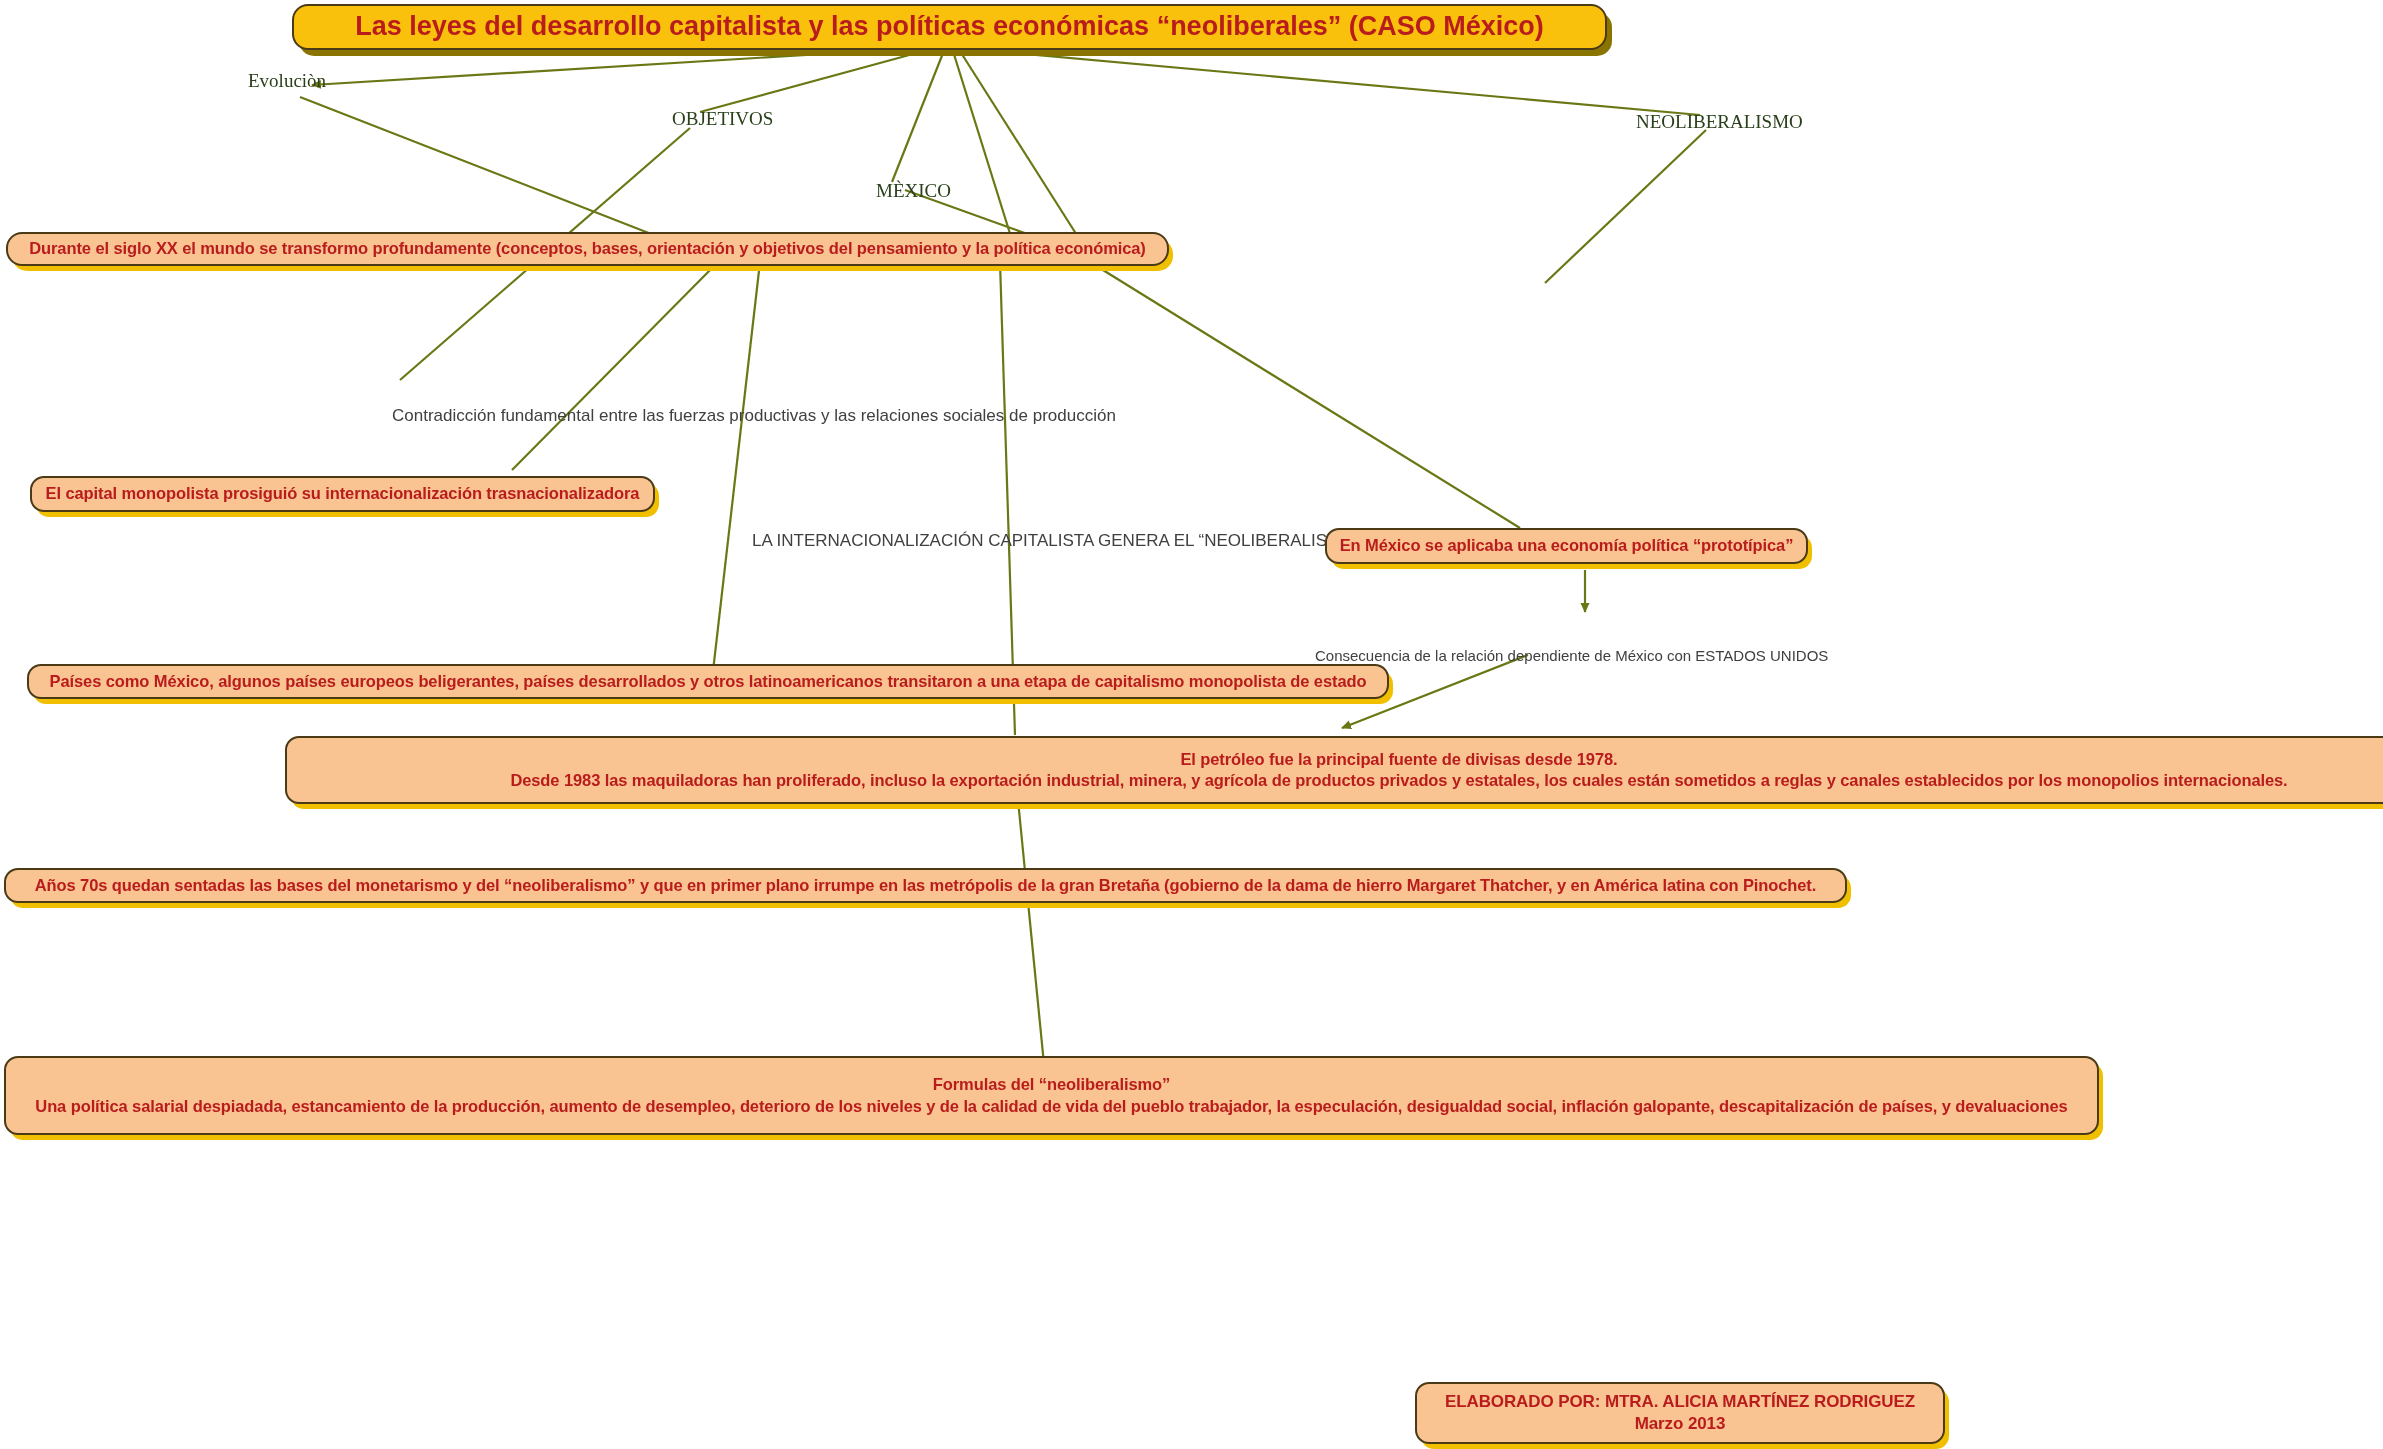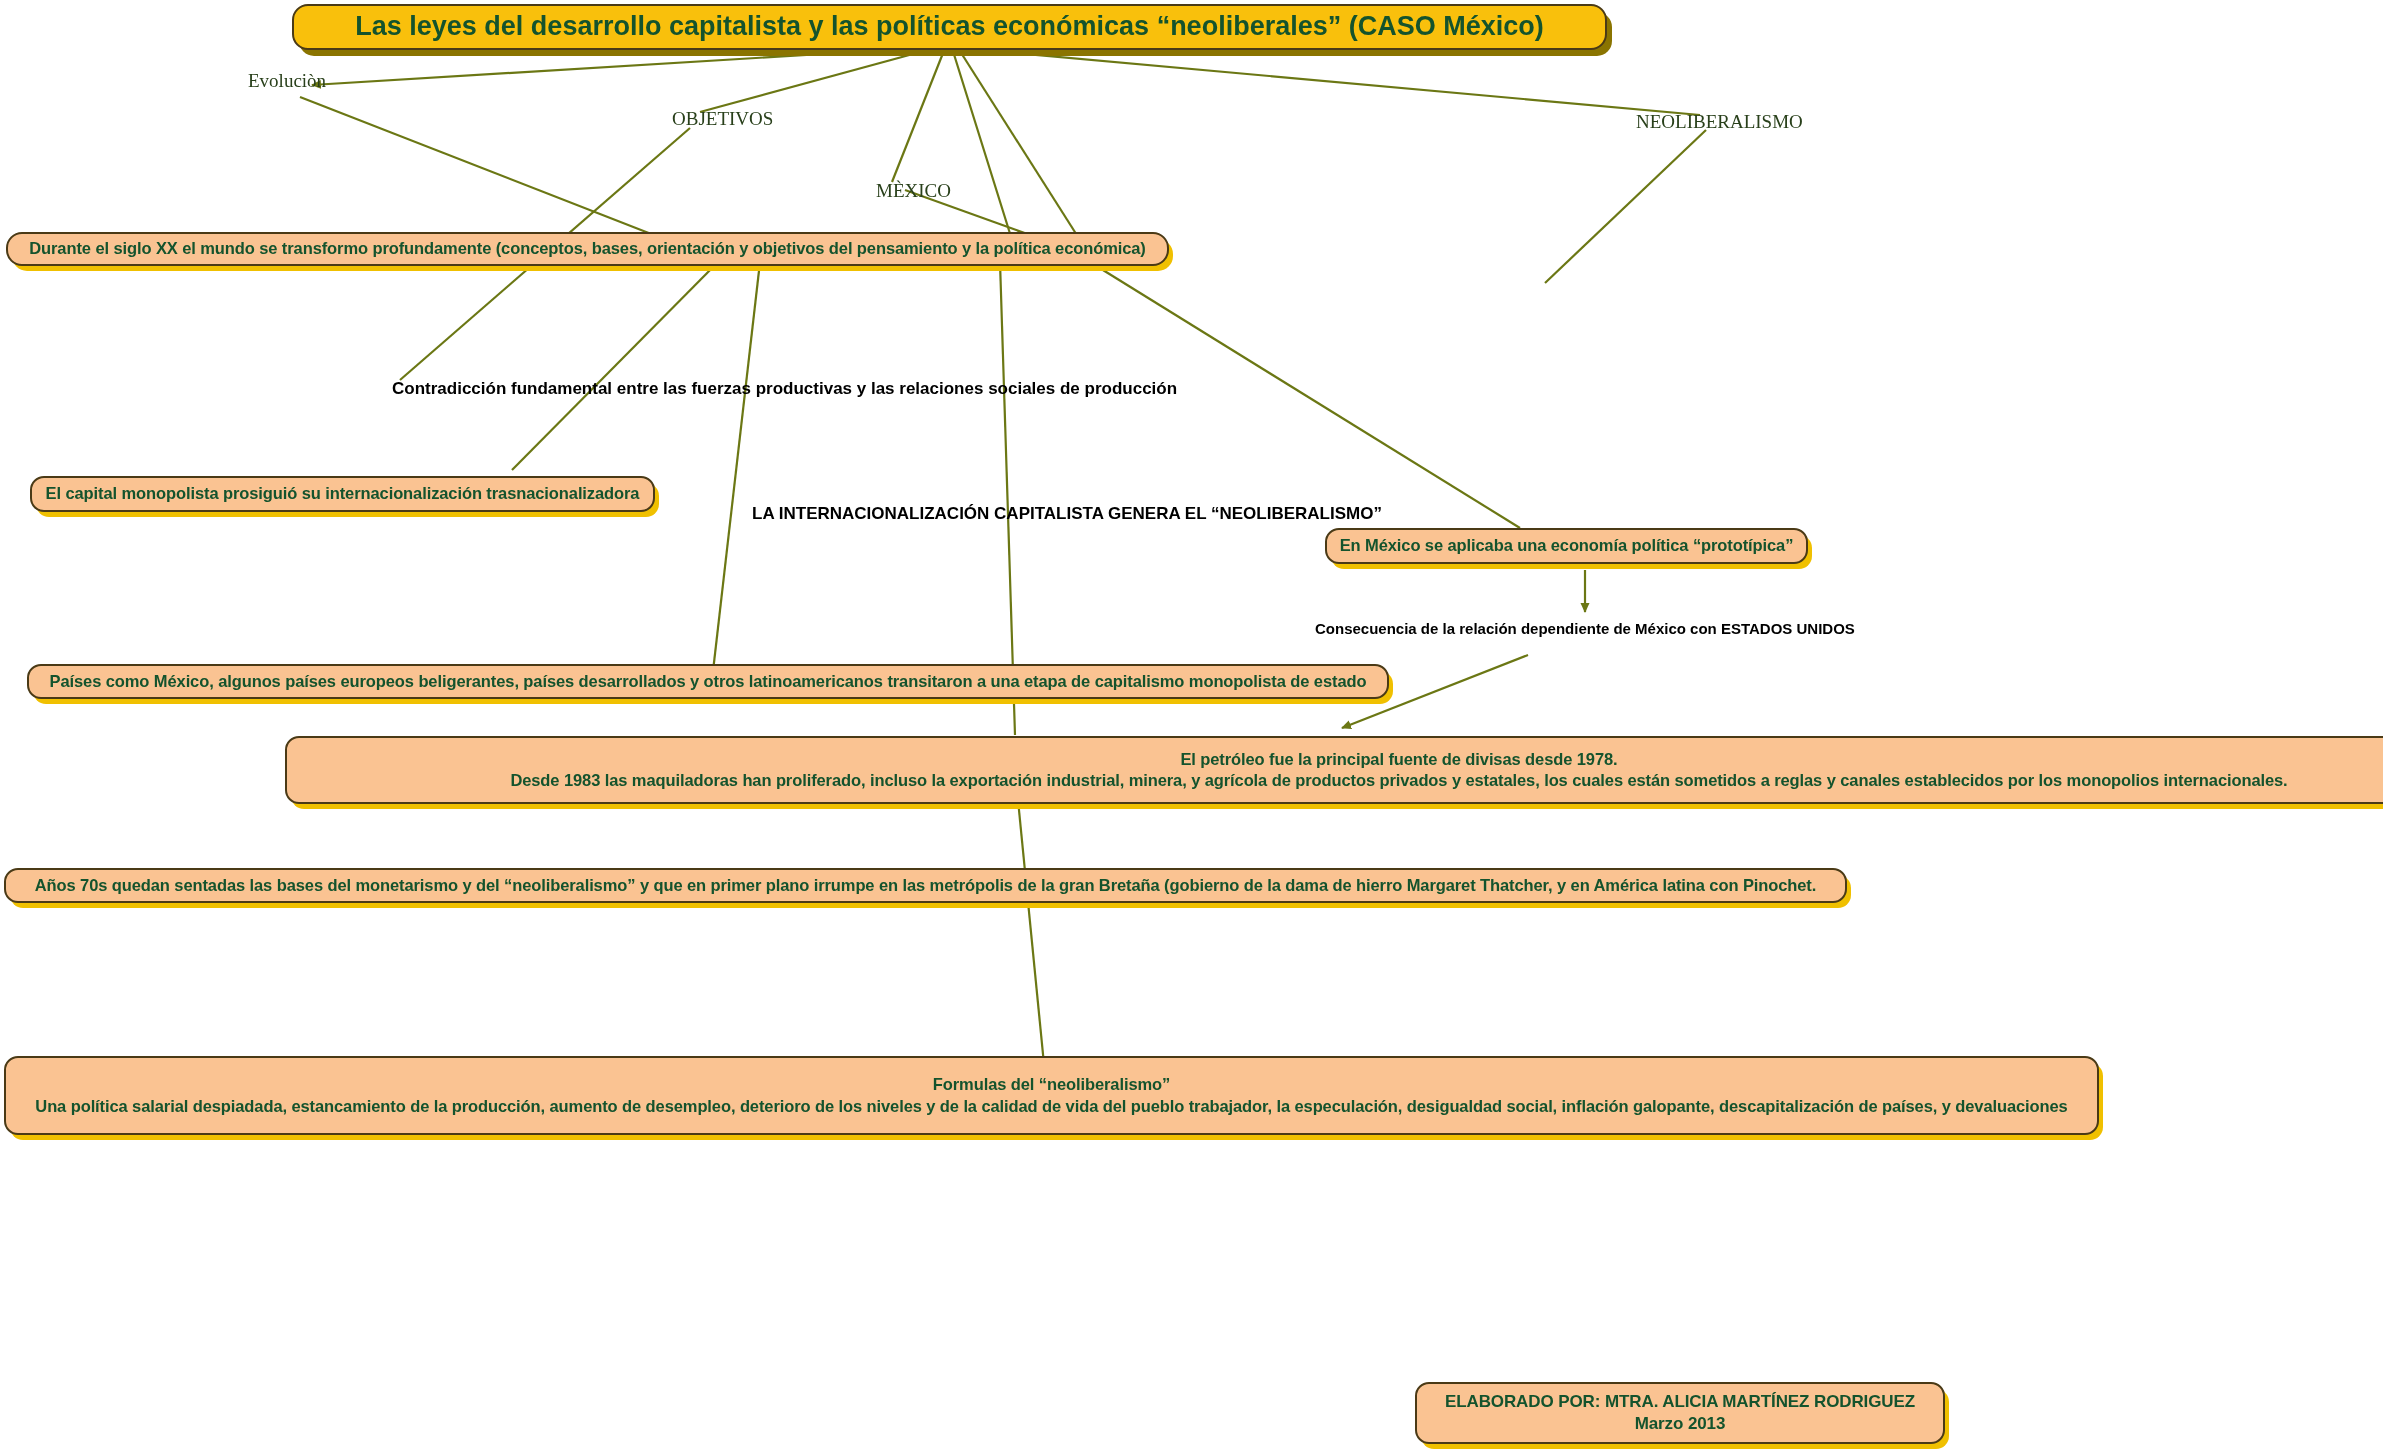--- a/index.html
+++ b/index.html
@@ -26,21 +26,21 @@
     pointer-events: none;
   }
 
   
   .node {
     position: absolute;
     box-sizing: border-box;
     border-radius: 14px;
     border: 2.5px solid #4a3a16;
     background: #fac392;
-    color: #14532d;
+    color: #b91c1c;
     font-weight: bold;
     display: flex;
     flex-direction: column;
     align-items: center;
     justify-content: center;
     text-align: center;
     padding: 6px 14px;
     box-shadow: 5px 6px 0 -1px #f0c000;
     line-height: 1.30;
     letter-spacing: -0.1px;
@@ -62,24 +62,25 @@
     white-space: nowrap;
     text-align: right;
   }
   .linklabel.plain {
     color: #29401b;
     font-weight: normal;
     font-family: "Liberation Serif", serif;
     font-size: 19px;
   }
   .linklabel.bold {
-    color: #000000;
-    font-weight: bold;
+    color: #404040;
+    font-weight: normal;
     font-size: 17px;
     font-family: "Liberation Sans", sans-serif;
+    margin-top: 27px;
   }
 </style>
 </head>
 <body>
 
 <div id="canvas">
 
   <svg id="edges" viewBox="0 0 2383 1449" preserveAspectRatio="none">
     <defs>
       <marker id="arrow" markerWidth="11" markerHeight="11" refX="9" refY="5.5" orient="auto" markerUnits="userSpaceOnUse">

